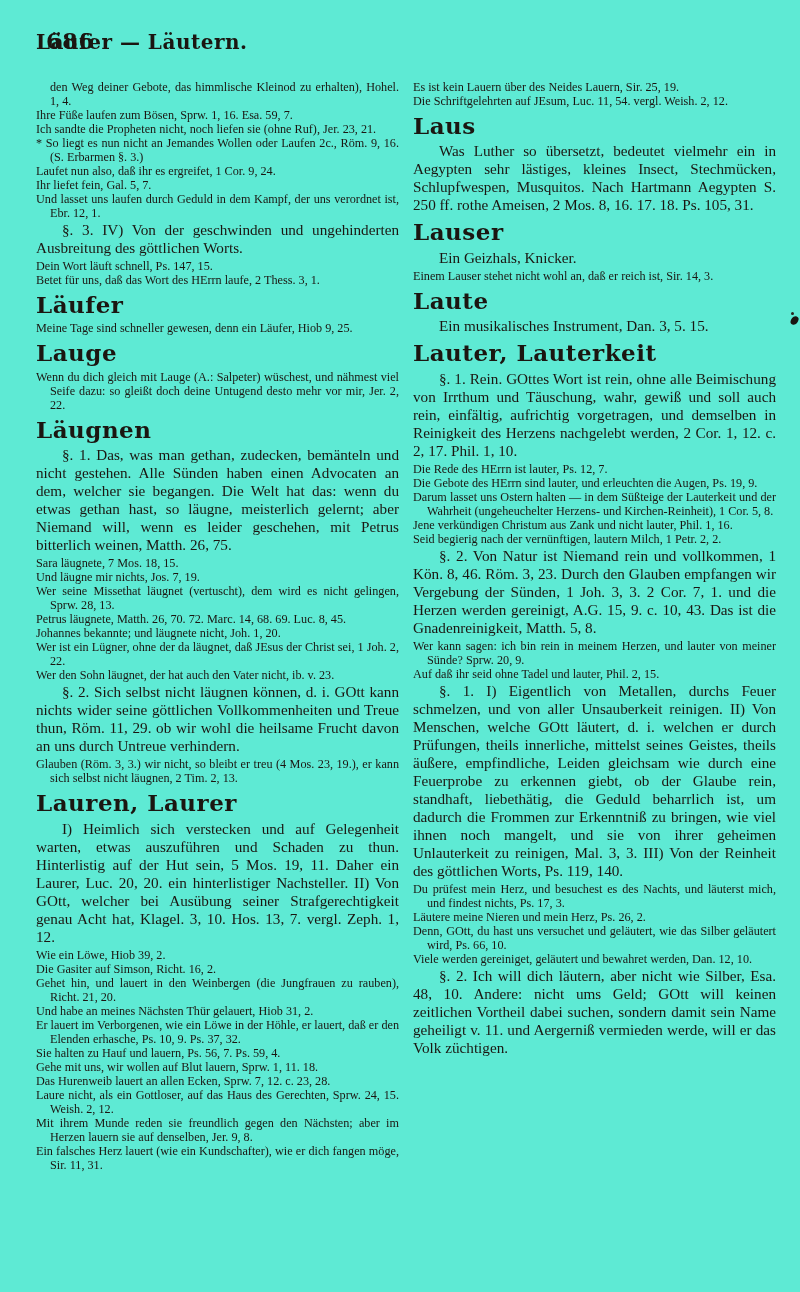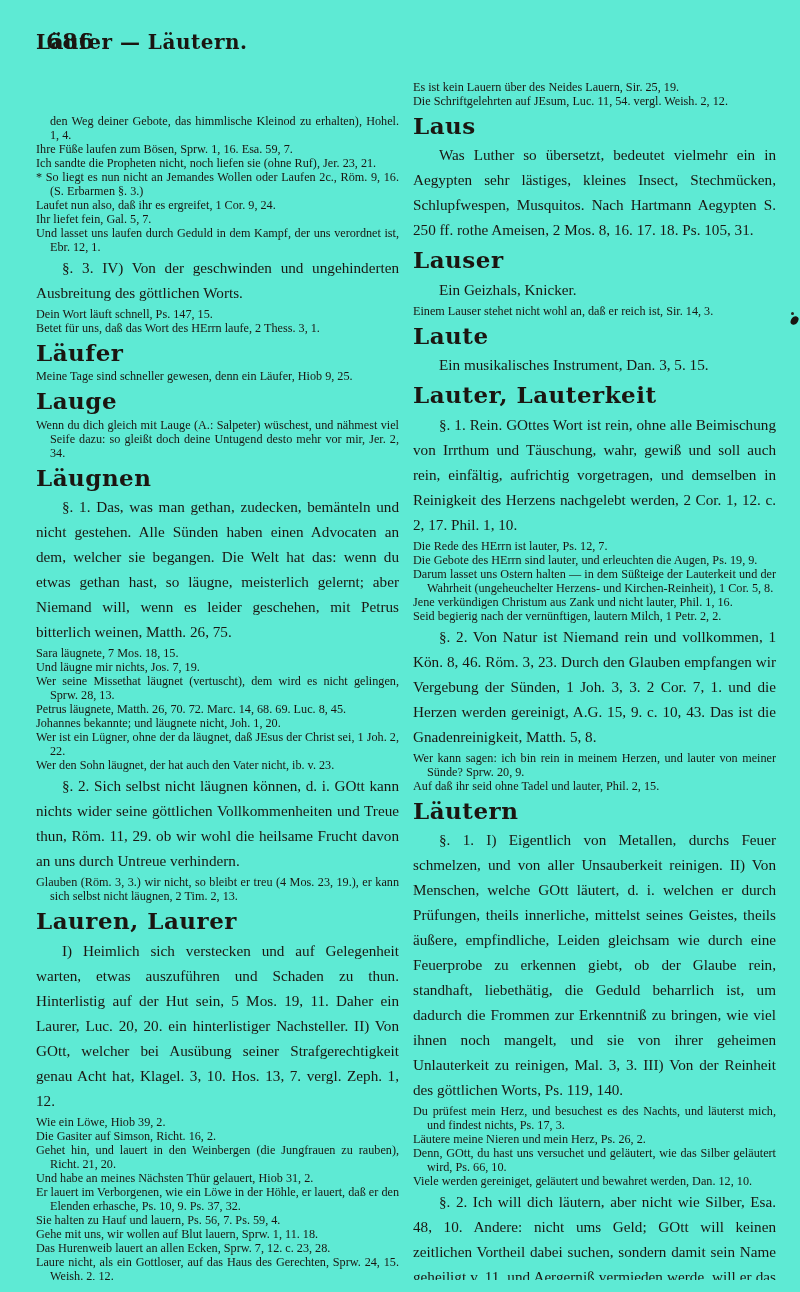--- a/index.html
+++ b/index.html
@@ -36,31 +36,31 @@
     display:flex;gap:14px;overflow:hidden;
   }
   .col{flex:1 1 0;min-width:0;}
   .entry{
     font-family:"DejaVu Serif", serif;
     font-size:23px;font-weight:bold;
     text-align:left;letter-spacing:.5px;
     margin:5px 0 3px 0;line-height:1.15;
   }
   .section{
-    font-size:15.2px;line-height:25px;
+    font-size:15.2px;line-height:18px;
     text-align:justify;text-indent:26px;
     margin:1px 0 2px 0;
     font-weight:500;
   }
   .cite{
     font-size:12.2px;line-height:14px;
     text-align:justify;
     margin:0;padding-left:14px;text-indent:-14px;
   }
-  .cite.cont{text-indent:0;margin-top:34px;}
+  .cite.cont{text-indent:0;}
   
   .speck{
     position:absolute;right:2px;top:316px;width:7px;height:9px;
     background:#181512;border-radius:60% 40% 55% 45%;
     transform:rotate(24deg);
   }
   .speck2{
     position:absolute;right:6px;top:312px;width:3px;height:3px;
     background:#2a251f;border-radius:50%;
   }
@@ -82,21 +82,21 @@
         <p class="cite">* So liegt es nun nicht an Jemandes Wollen oder Laufen 2c., Röm. 9, 16. (S. Erbarmen §. 3.)</p>
         <p class="cite">Laufet nun also, daß ihr es ergreifet, 1 Cor. 9, 24.</p>
         <p class="cite">Ihr liefet fein, Gal. 5, 7.</p>
         <p class="cite">Und lasset uns laufen durch Geduld in dem Kampf, der uns verordnet ist, Ebr. 12, 1.</p>
         <p class="section">§. 3. IV) Von der geschwinden und ungehinderten Ausbreitung des göttlichen Worts.</p>
         <p class="cite">Dein Wort läuft schnell, Ps. 147, 15.</p>
         <p class="cite">Betet für uns, daß das Wort des HErrn laufe, 2 Thess. 3, 1.</p>
         <div class="entry">Läufer</div>
         <p class="cite">Meine Tage sind schneller gewesen, denn ein Läufer, Hiob 9, 25.</p>
         <div class="entry">Lauge</div>
-        <p class="cite">Wenn du dich gleich mit Lauge (A.: Salpeter) wüschest, und nähmest viel Seife dazu: so gleißt doch deine Untugend desto mehr vor mir, Jer. 2, 34.</p>
+        <p class="cite">Wenn du dich gleich mit Lauge (A.: Salpeter) wüschest, und nähmest viel Seife dazu: so gleißt doch deine Untugend desto mehr vor mir, Jer. 2, 22.</p>
         <div class="entry">Läugnen</div>
         <p class="section">§. 1. Das, was man gethan, zudecken, bemänteln und nicht gestehen. Alle Sünden haben einen Advocaten an dem, welcher sie begangen. Die Welt hat das: wenn du etwas gethan hast, so läugne, meisterlich gelernt; aber Niemand will, wenn es leider geschehen, mit Petrus bitterlich weinen, Matth. 26, 75.</p>
         <p class="cite">Sara läugnete, 7 Mos. 18, 15.</p>
         <p class="cite">Und läugne mir nichts, Jos. 7, 19.</p>
         <p class="cite">Wer seine Missethat läugnet (vertuscht), dem wird es nicht gelingen, Sprw. 28, 13.</p>
         <p class="cite">Petrus läugnete, Matth. 26, 70. 72. Marc. 14, 68. 69. Luc. 8, 45.</p>
         <p class="cite">Johannes bekannte; und läugnete nicht, Joh. 1, 20.</p>
         <p class="cite">Wer ist ein Lügner, ohne der da läugnet, daß JEsus der Christ sei, 1 Joh. 2, 22.</p>
         <p class="cite">Wer den Sohn läugnet, der hat auch den Vater nicht, ib. v. 23.</p>
         <p class="section">§. 2. Sich selbst nicht läugnen können, d. i. GOtt kann nichts wider seine göttlichen Vollkommenheiten und Treue thun, Röm. 11, 29. ob wir wohl die heilsame Frucht davon an uns durch Untreue verhindern.</p>
@@ -128,21 +128,20 @@
         <div class="entry">Lauter, Lauterkeit</div>
         <p class="section">§. 1. Rein. GOttes Wort ist rein, ohne alle Beimischung von Irrthum und Täuschung, wahr, gewiß und soll auch rein, einfältig, aufrichtig vorgetragen, und demselben in Reinigkeit des Herzens nachgelebt werden, 2 Cor. 1, 12. c. 2, 17. Phil. 1, 10.</p>
         <p class="cite">Die Rede des HErrn ist lauter, Ps. 12, 7.</p>
         <p class="cite">Die Gebote des HErrn sind lauter, und erleuchten die Augen, Ps. 19, 9.</p>
         <p class="cite">Darum lasset uns Ostern halten — in dem Süßteige der Lauterkeit und der Wahrheit (ungeheuchelter Herzens- und Kirchen-Reinheit), 1 Cor. 5, 8.</p>
         <p class="cite">Jene verkündigen Christum aus Zank und nicht lauter, Phil. 1, 16.</p>
         <p class="cite">Seid begierig nach der vernünftigen, lautern Milch, 1 Petr. 2, 2.</p>
         <p class="section">§. 2. Von Natur ist Niemand rein und vollkommen, 1 Kön. 8, 46. Röm. 3, 23. Durch den Glauben empfangen wir Vergebung der Sünden, 1 Joh. 3, 3. 2 Cor. 7, 1. und die Herzen werden gereinigt, A.G. 15, 9. c. 10, 43. Das ist die Gnadenreinigkeit, Matth. 5, 8.</p>
         <p class="cite">Wer kann sagen: ich bin rein in meinem Herzen, und lauter von meiner Sünde? Sprw. 20, 9.</p>
         <p class="cite">Auf daß ihr seid ohne Tadel und lauter, Phil. 2, 15.</p>
-        <div class="entry">Läutern</div>
         <p class="section">§. 1. I) Eigentlich von Metallen, durchs Feuer schmelzen, und von aller Unsauberkeit reinigen. II) Von Menschen, welche GOtt läutert, d. i. welchen er durch Prüfungen, theils innerliche, mittelst seines Geistes, theils äußere, empfindliche, Leiden gleichsam wie durch eine Feuerprobe zu erkennen giebt, ob der Glaube rein, standhaft, liebethätig, die Geduld beharrlich ist, um dadurch die Frommen zur Erkenntniß zu bringen, wie viel ihnen noch mangelt, und sie von ihrer geheimen Unlauterkeit zu reinigen, Mal. 3, 3. III) Von der Reinheit des göttlichen Worts, Ps. 119, 140.</p>
         <p class="cite">Du prüfest mein Herz, und besuchest es des Nachts, und läuterst mich, und findest nichts, Ps. 17, 3.</p>
         <p class="cite">Läutere meine Nieren und mein Herz, Ps. 26, 2.</p>
         <p class="cite">Denn, GOtt, du hast uns versuchet und geläutert, wie das Silber geläutert wird, Ps. 66, 10.</p>
         <p class="cite">Viele werden gereiniget, geläutert und bewahret werden, Dan. 12, 10.</p>
         <p class="section">§. 2. Ich will dich läutern, aber nicht wie Silber, Esa. 48, 10. Andere: nicht ums Geld; GOtt will keinen zeitlichen Vortheil dabei suchen, sondern damit sein Name geheiligt v. 11. und Aergerniß vermieden werde, will er das Volk züchtigen.</p>
       </div>
   </div>
 
   <div class="speck"></div>

